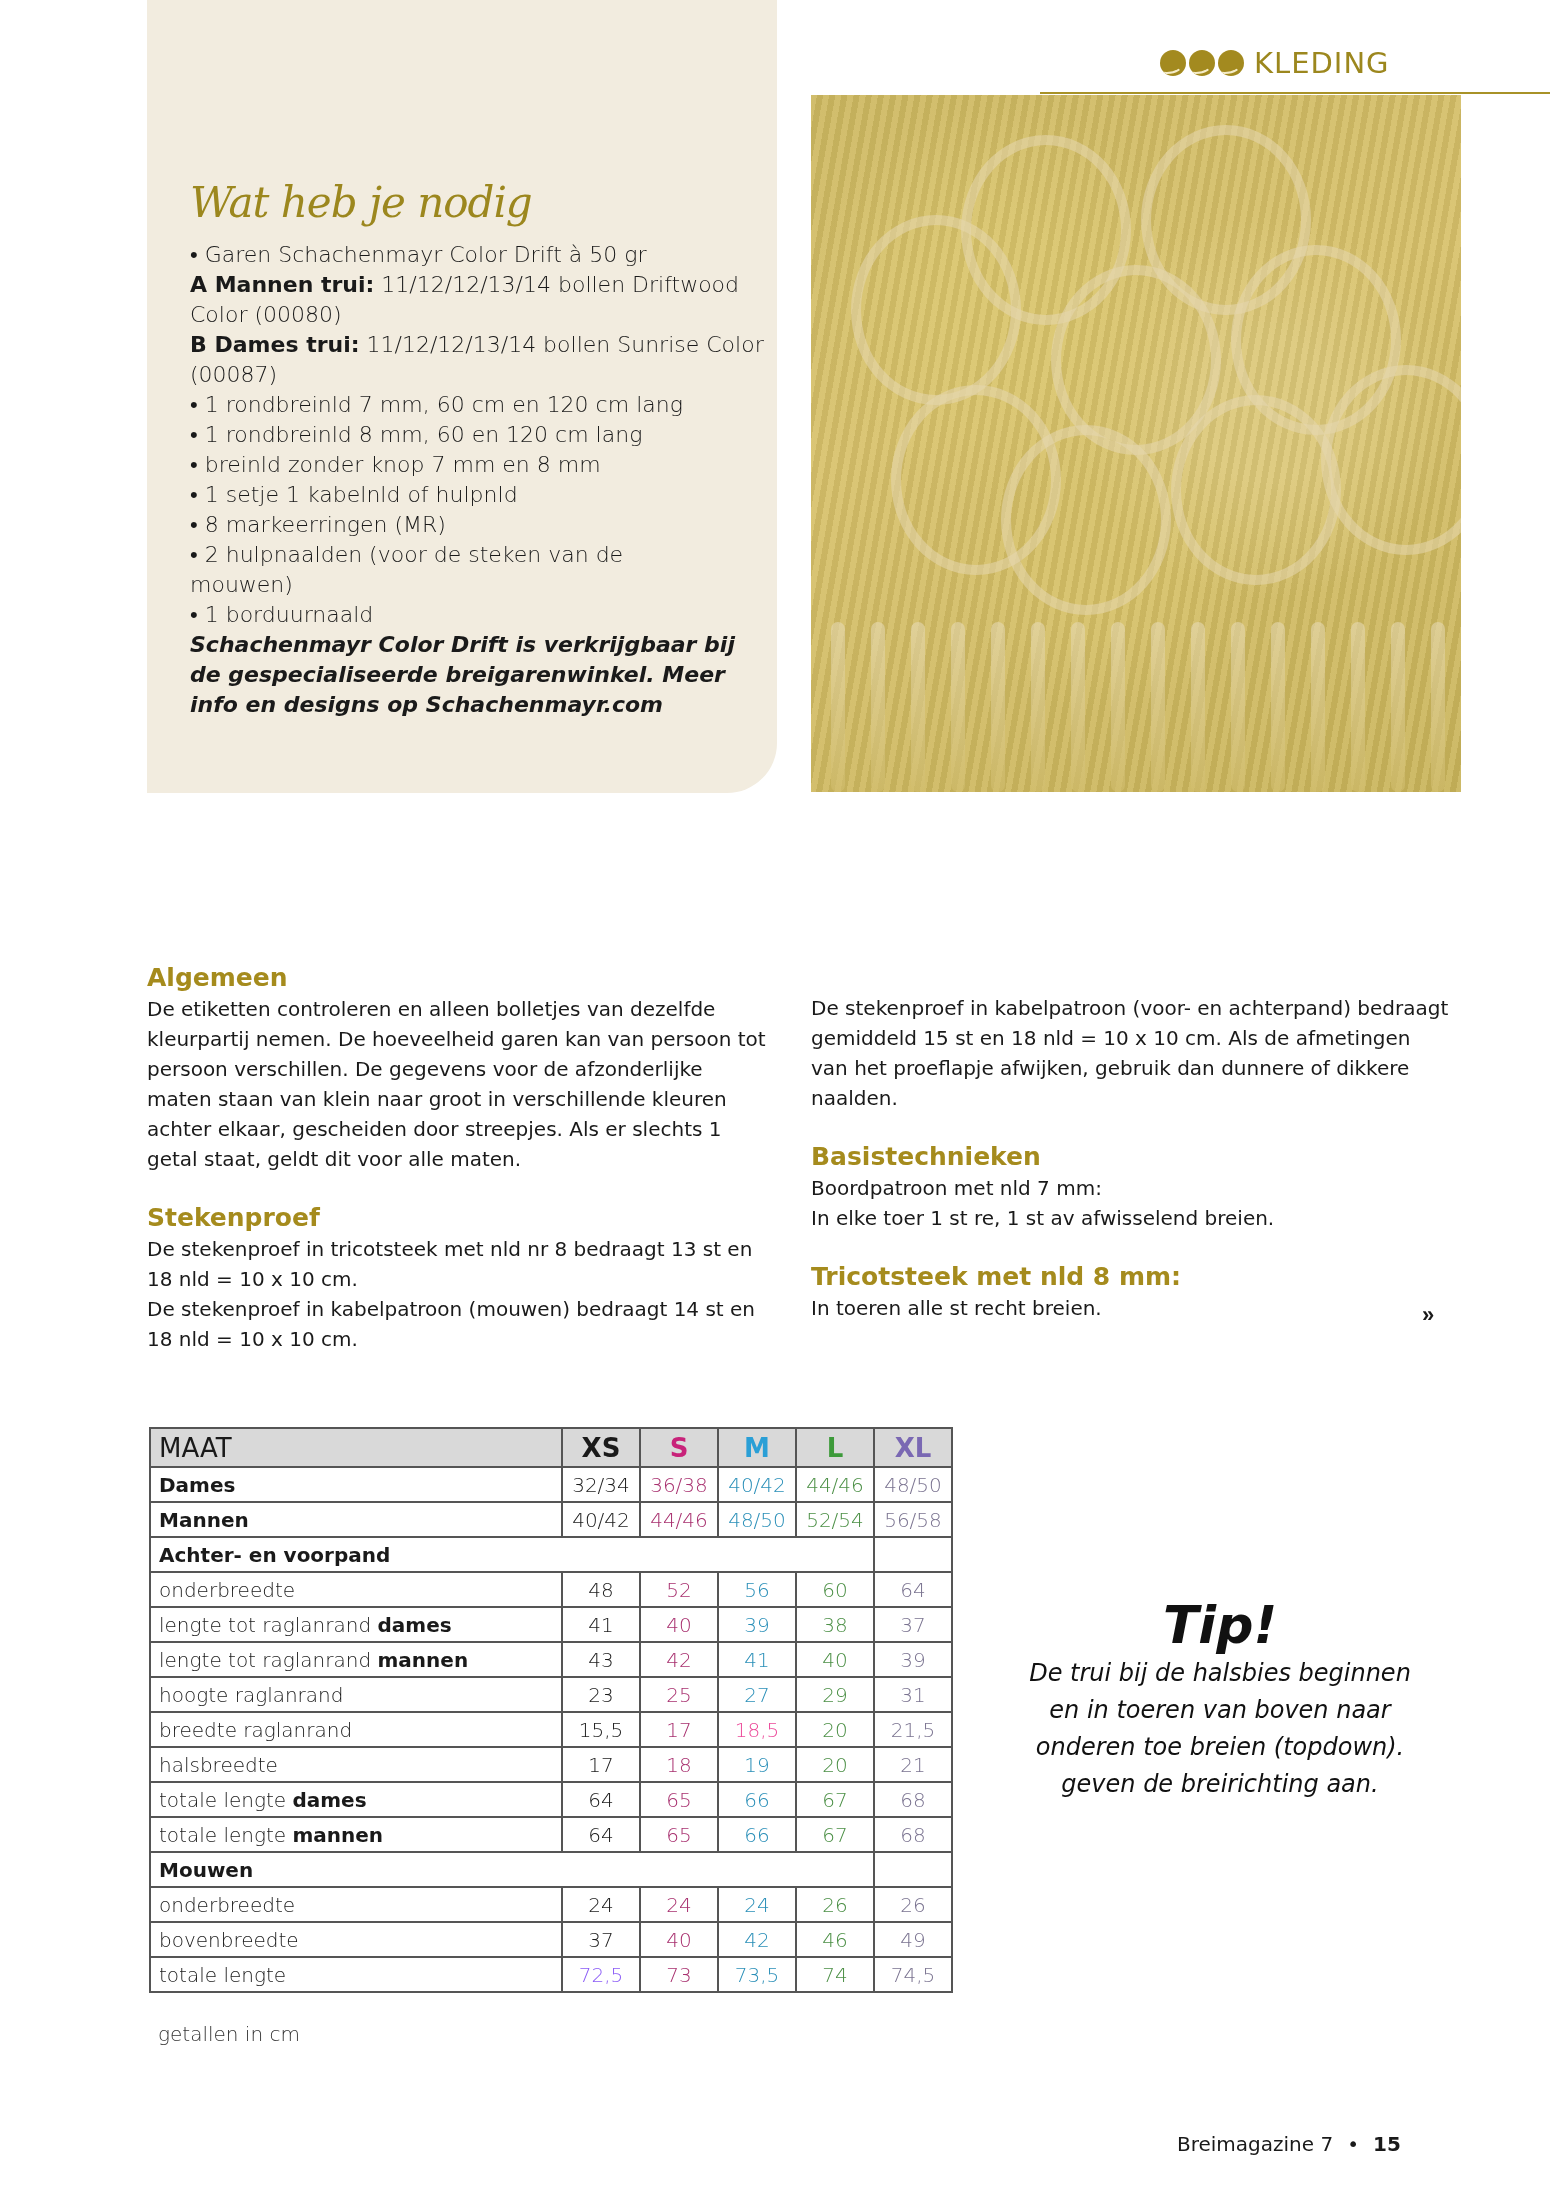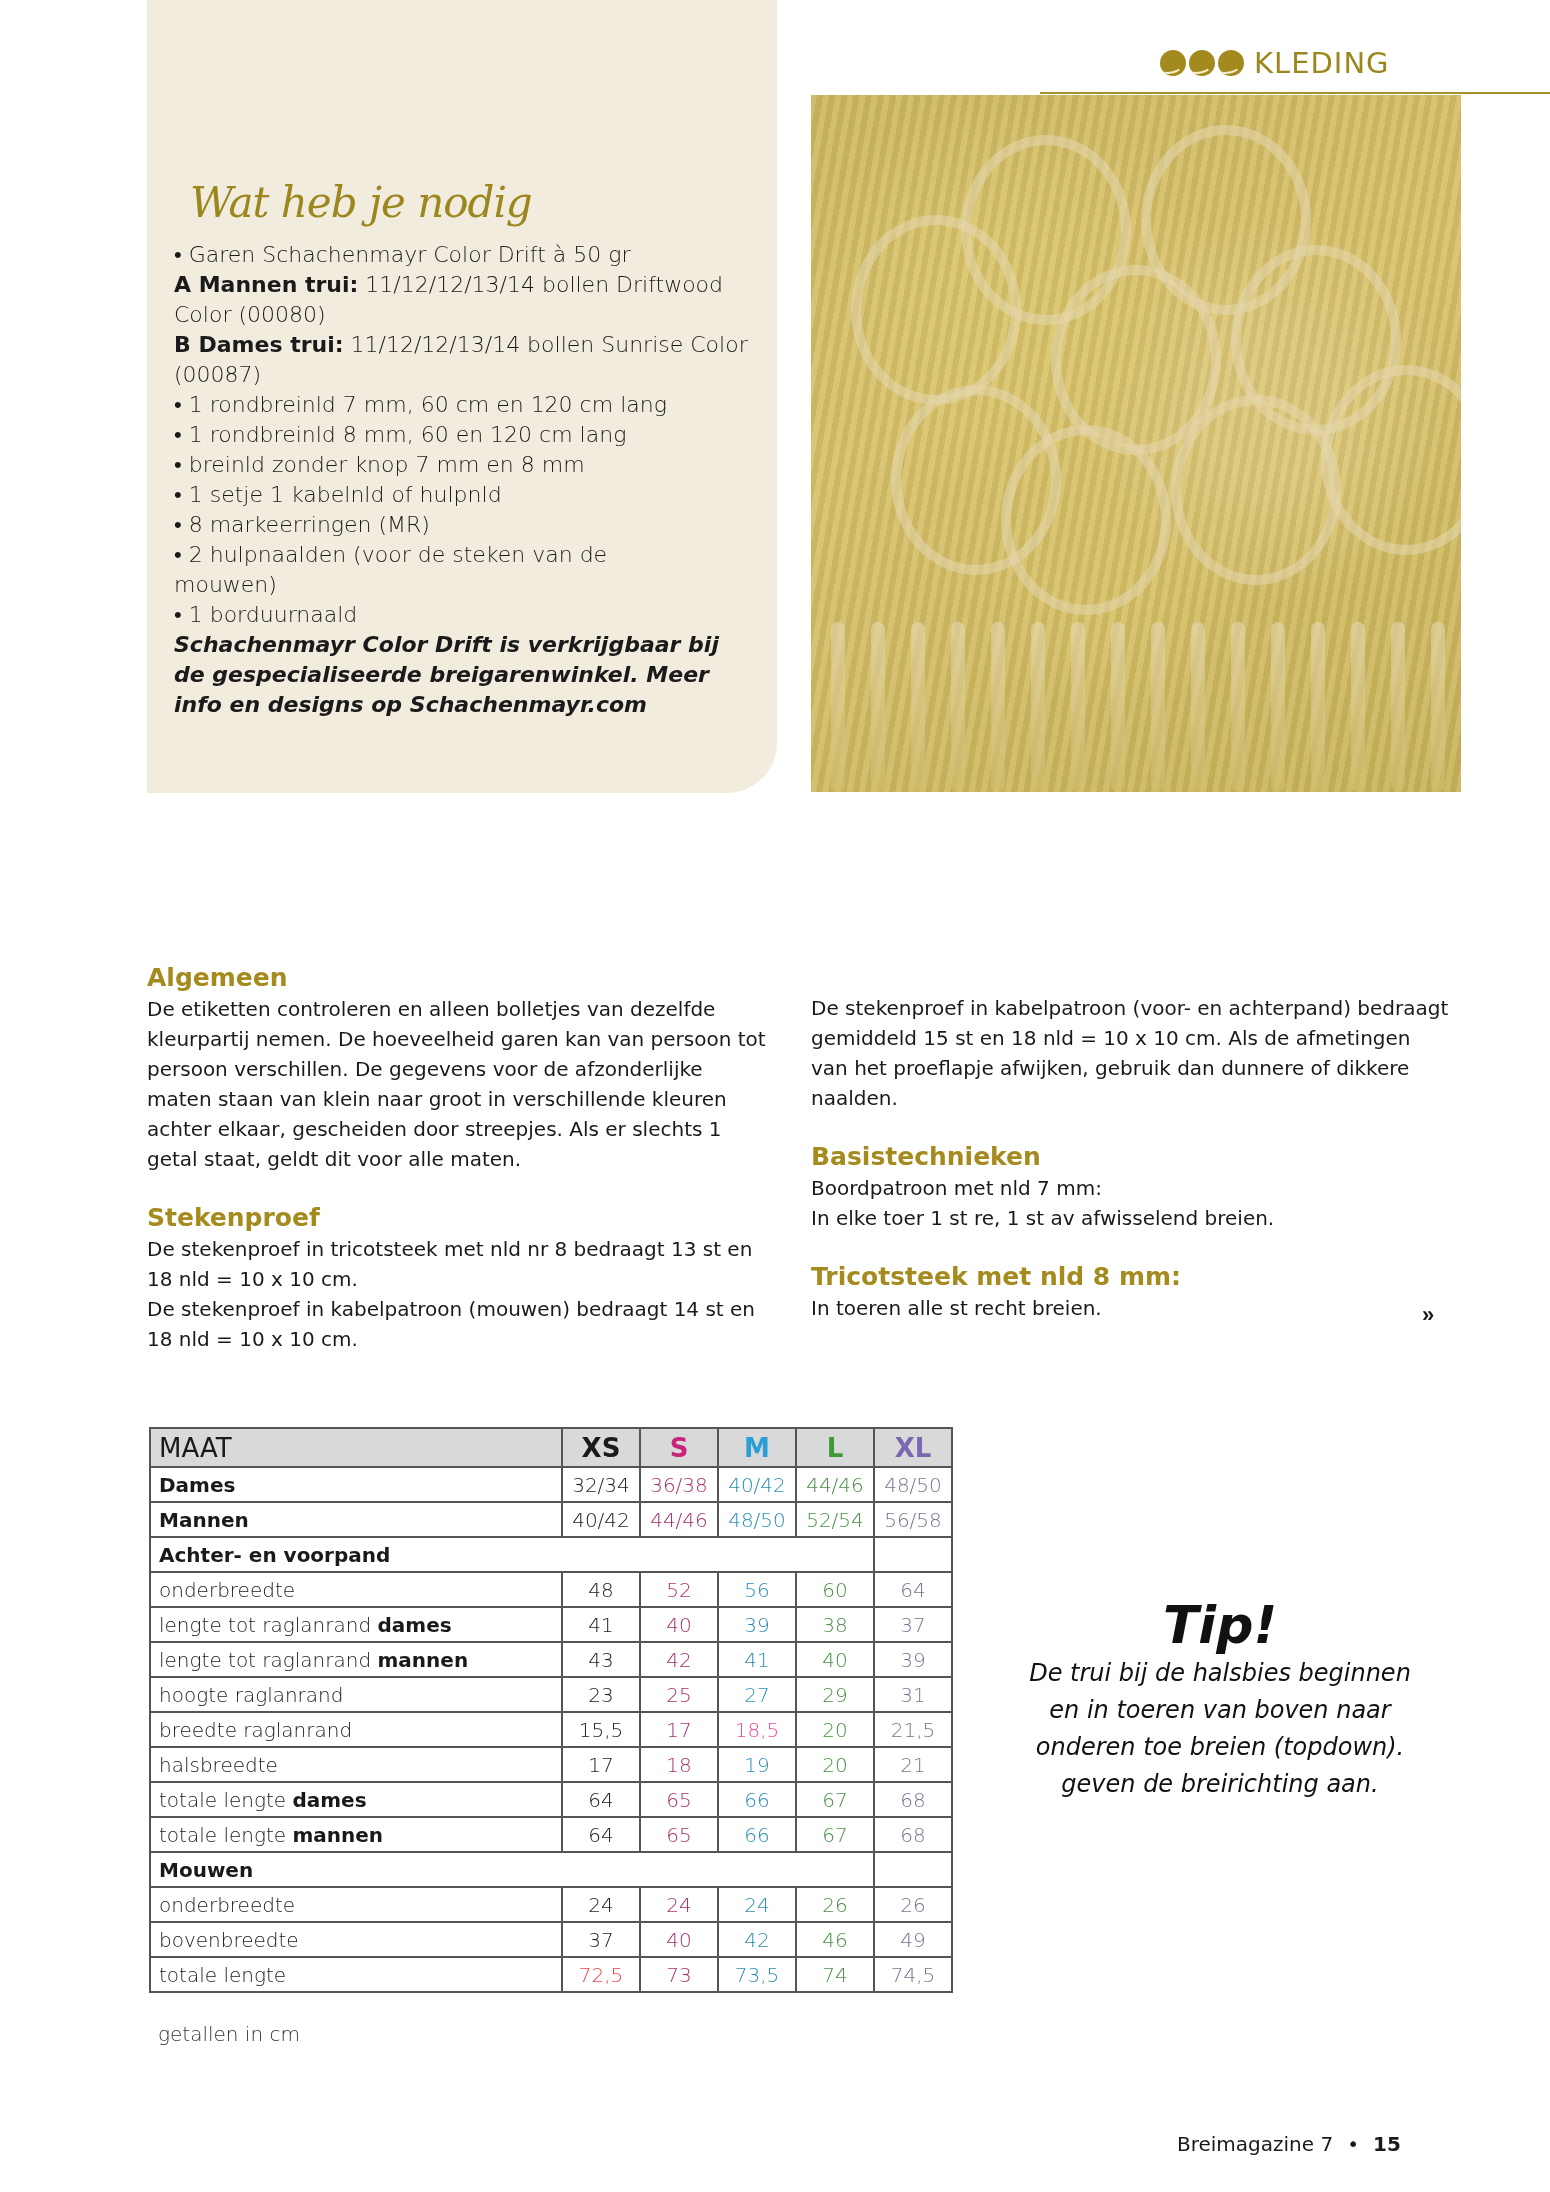--- a/index.html
+++ b/index.html
@@ -11,21 +11,21 @@
   .yarn-ball { width:26px; height:26px; border-radius:50%; background:#a38a1f; position:relative; overflow:hidden; }
   .yarn-ball::before, .yarn-ball::after { content:""; position:absolute; border:2px solid #f5ecc8; border-radius:50%; }
   .yarn-ball::before { width:30px; height:18px; left:-10px; top:2px; border-color:transparent transparent #f5ecc8 transparent; }
   .yarn-ball::after { width:30px; height:18px; left:-10px; top:8px; border-color:transparent transparent #f5ecc8 transparent; }
   .section-title { font-family:"DejaVu Sans", sans-serif; font-size:29px; letter-spacing:1px; color:#9c871e; }
   .header-rule { position:absolute; top:92px; left:1040px; width:510px; height:2px; background:#a89227; }
 
   
   .needs-panel { position:absolute; left:147px; top:0; width:630px; height:793px; background:#f2ecdf; border-bottom-right-radius:50px; }
   .needs-title { position:absolute; left:190px; top:178px; font-family:"DejaVu Serif", serif; font-style:italic; font-size:42px; color:#9c871e; letter-spacing:-1px; }
-  .needs-list { position:absolute; left:174px; top:240px; width:580px; font-family:"DejaVu Sans", sans-serif; font-size:22px; line-height:30px; color:#1a1a1a; font-weight:300; }
+  .needs-list { position:absolute; left:190px; top:240px; width:580px; font-family:"DejaVu Sans", sans-serif; font-size:22px; line-height:30px; color:#1a1a1a; font-weight:300; }
   .needs-list .line { white-space:nowrap; }
   .needs-list b { font-weight:bold; }
   .needs-list .footer-note { font-weight:bold; font-style:italic; white-space:normal; }
 
   
   .photo { position:absolute; left:811px; top:95px; width:650px; height:697px; overflow:hidden;
     background:
       repeating-linear-gradient(100deg, rgba(255,255,255,0.08) 0 6px, rgba(0,0,0,0.05) 6px 12px),
       radial-gradient(circle at 30% 30%, #d9c46a 0 10%, transparent 30%),
       radial-gradient(circle at 70% 45%, #dcc878 0 12%, transparent 32%),
@@ -247,21 +247,21 @@
       <tr>
         <td class="lbl"><span>bovenbreedte</span></td>
         <td class="num" style="color: rgb(26, 26, 26);">37</td>
         <td class="num" style="color: rgb(168, 48, 111);">40</td>
         <td class="num" style="color: rgb(42, 143, 184);">42</td>
         <td class="num" style="color: rgb(75, 143, 69);">46</td>
         <td class="num" style="color: rgb(122, 115, 144);">49</td>
       </tr>
       <tr>
         <td class="lbl"><span>totale lengte</span></td>
-        <td class="num" style="color: #ef4444; margin-left: 30px;">72,5</td>
+        <td class="num" style="color: #8b5cf6; margin-left: 30px;">72,5</td>
         <td class="num" style="color: rgb(168, 48, 111);">73</td>
         <td class="num" style="color: rgb(42, 143, 184);">73,5</td>
         <td class="num" style="color: rgb(75, 143, 69);">74</td>
         <td class="num" style="color: rgb(122, 115, 144);">74,5</td>
       </tr>
     </tbody>
 </table>
 <div class="unit-note">getallen in cm</div>
 
 <div class="tip">

